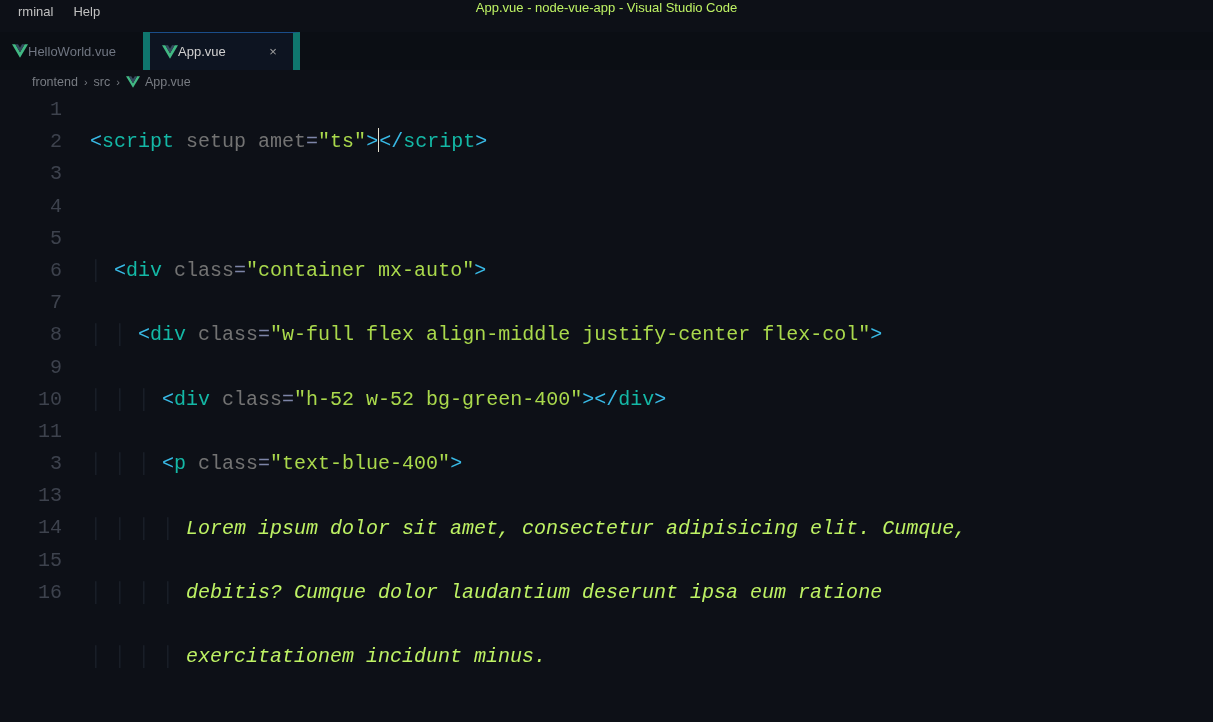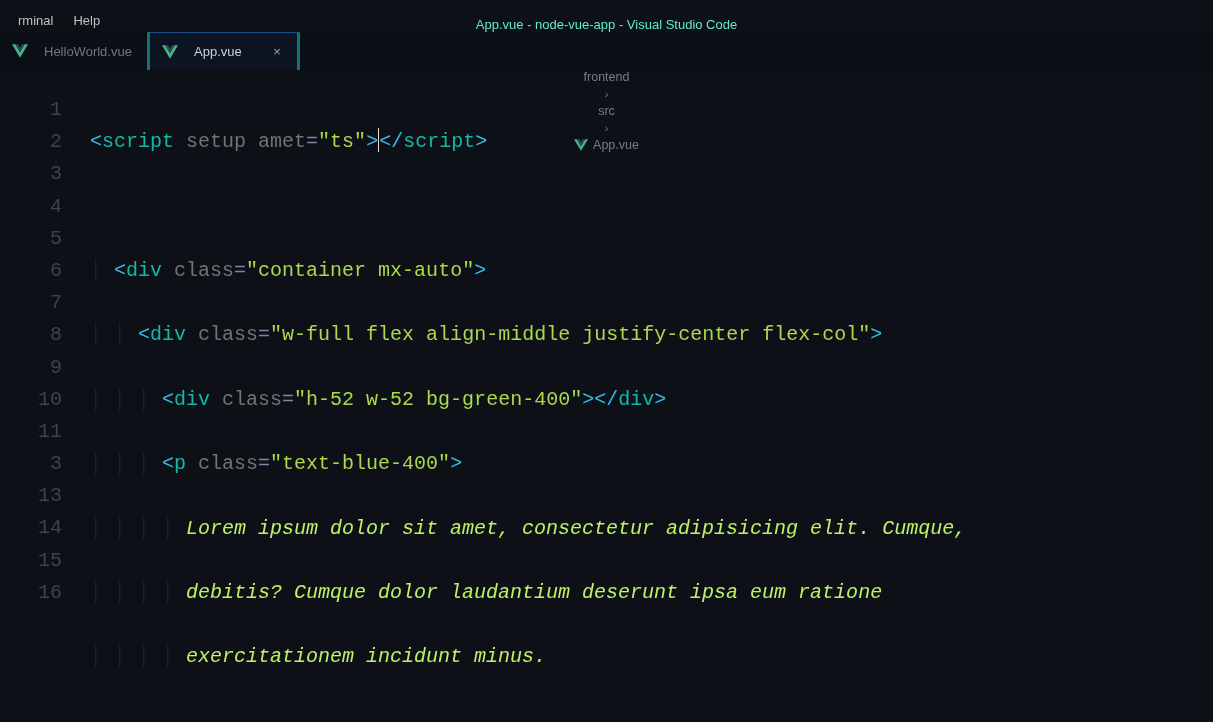--- a/index.html
+++ b/index.html
@@ -8,50 +8,50 @@
     color: #bfbdb6;
     font-family: "Segoe UI", -apple-system, sans-serif;
     font-size: 13px;
     width: 1213px;
     height: 722px;
     overflow: hidden;
   }
   .menubar {
     height: 32px;
     display: flex;
-    align-items: flex-end;
+    align-items: flex-start;
     padding: 0 8px;
     position: relative;
   }
   .menubar-item {
     padding: 4px 10px;
     color: #c0c0c0;
     cursor: pointer;
   }
   .window-title {
     position: absolute;
     left: 50%;
     transform: translateX(-50%);
-    color: #5eead4;
+    color: #bef264;
   }
   .tabs {
     height: 38px;
     display: flex;
     background: #0b0e14;
   }
   .tab {
     display: flex;
     align-items: center;
     padding: 0 12px;
-    gap: 16px;
+    gap: 0;
     background: #0b0e14;
     color: #707682;
     cursor: pointer;
     min-width: 150px;
-    border-right: 3px solid #0f766e;
+    border-right: 7px solid #0f766e;
   }
   .tab.active {
     background: #0d1421;
     color: #d0d0d0;
     border-top: 1px solid #1a4d8a;
   }
   .tab-close {
     margin-left: auto;
     width: 16px;
     height: 16px;
@@ -66,21 +66,20 @@
     height: 14px;
   }
   .breadcrumbs {
     height: 24px;
     display: flex;
     align-items: center;
     padding: 0 32px;
     gap: 4px;
     color: #787c83;
     font-size: 12.5px;
-    flex-direction: column;
   }
   .breadcrumbs .chev { color: #787c83; padding: 0 2px; font-size:11px;}
   .breadcrumbs .crumb { cursor: pointer; }
   .breadcrumbs .crumb.file { display:flex; align-items:center; gap:5px;}
   .editor {
     display: flex;
     font-family: "Consolas", "Courier New", monospace;
     font-size: 20px;
     line-height: 32.2px;
   }

